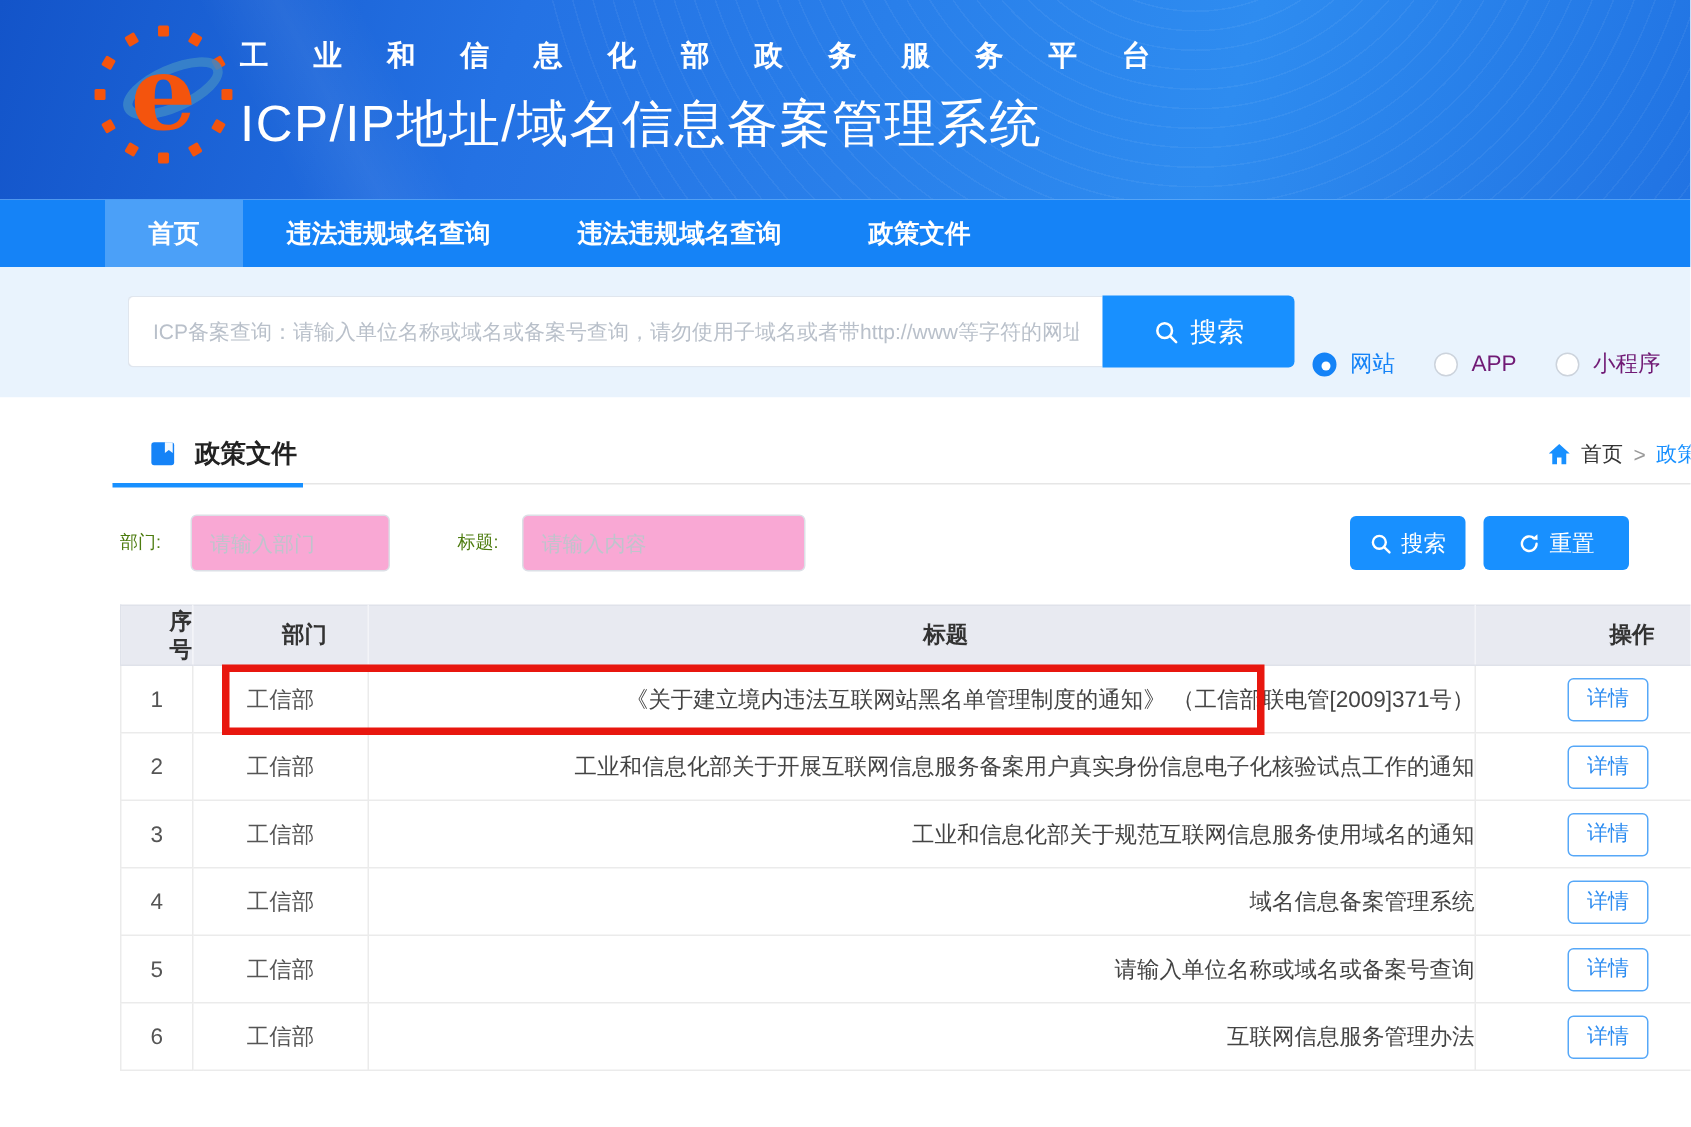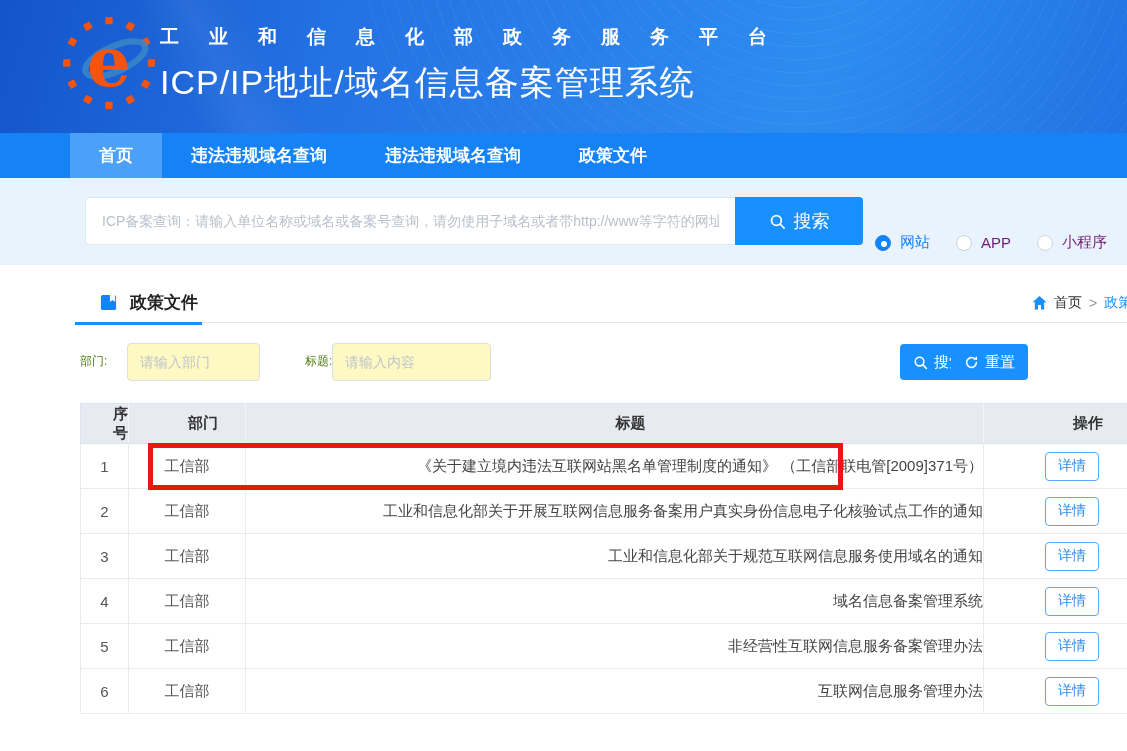--- a/index.html
+++ b/index.html
@@ -60,29 +60,29 @@
   .crumb-home { color:#333; cursor:pointer; }
   .crumb-sep { color:#999; }
   .crumb-current { color:#1890ff; cursor:pointer; }
 
   
   .filter-row { position:absolute; left:0; top:78px; width:1160px; height:40px; }
   .f-label { position:absolute; top:10px; font-size:12px; color:#4d7c0f; }
   .f-label.dept { left:80px; }
   .f-label.title { left:305px; }
   .f-input { position:absolute; top:0; height:38px; border:1px solid #dcdfe6; border-radius:4px;
-    padding:0 12px; font-size:14px; color:#333; outline:none; background:#fef9c3; }
+    padding:0 12px; font-size:14px; color:#333; outline:none; background:#f9a8d4; }
   .f-input::placeholder { color:#bfc4cc; }
   .f-input.dept { left:127px; width:133px; }
-  .f-input.title { left:332px; width:159px; }
+  .f-input.title { left:348px; width:189px; }
   .f-btn { position:absolute; top:1px; height:36px; background:#1890ff; color:#fff; border:none;
     border-radius:4px; font-size:15px; cursor:pointer; display:flex; align-items:center;
     justify-content:center; gap:6px; }
   .f-btn.search { left:900px; width:77px; }
-  .f-btn.reset { left:951px; width:77px; }
+  .f-btn.reset { left:989px; width:97px; }
 
   
   .table-wrap { position:absolute; left:80px; top:138px; width:1080px; }
   table { width:1080px; border-collapse:collapse; table-layout:fixed; }
   col.c-no { width:48px; } col.c-dept { width:117px; } col.c-title { width:738px; } col.c-act { width:177px; }
   thead th { height:40px; background:#e8eaf1; font-size:15px; font-weight:bold; color:#333;
     border:1px solid #dfe2ea; border-left-color:#f3f4f8; border-right-color:#f3f4f8;padding-left:32px; }
   thead th:first-child { border-left-color:#dfe2ea; } thead th:last-child { border-right-color:#dfe2ea; }
   tbody td { height:45px; border:1px solid #ebebeb; font-size:15px; color:#555; background:#fff; }
   td.no-cell, td.dept-cell { text-align:center; }
@@ -239,21 +239,21 @@
           </tr>
           <tr>
             <td class="no-cell">4</td>
             <td class="dept-cell">工信部</td>
             <td class="title-cell"><span>域名信息备案管理系统</span></td>
             <td class="act-cell"><button class="detail-btn">详情</button></td>
           </tr>
           <tr>
             <td class="no-cell">5</td>
             <td class="dept-cell">工信部</td>
-            <td class="title-cell"><span>非经营性互联网信息服务备案管理办法</span></td>
+            <td class="title-cell"><span>请输入单位名称或域名或备案号查询</span></td>
             <td class="act-cell"><button class="detail-btn">详情</button></td>
           </tr>
           <tr>
             <td class="no-cell">6</td>
             <td class="dept-cell">工信部</td>
             <td class="title-cell"><span>互联网信息服务管理办法</span></td>
             <td class="act-cell"><button class="detail-btn">详情</button></td>
           </tr>
         </tbody>
       </table>

